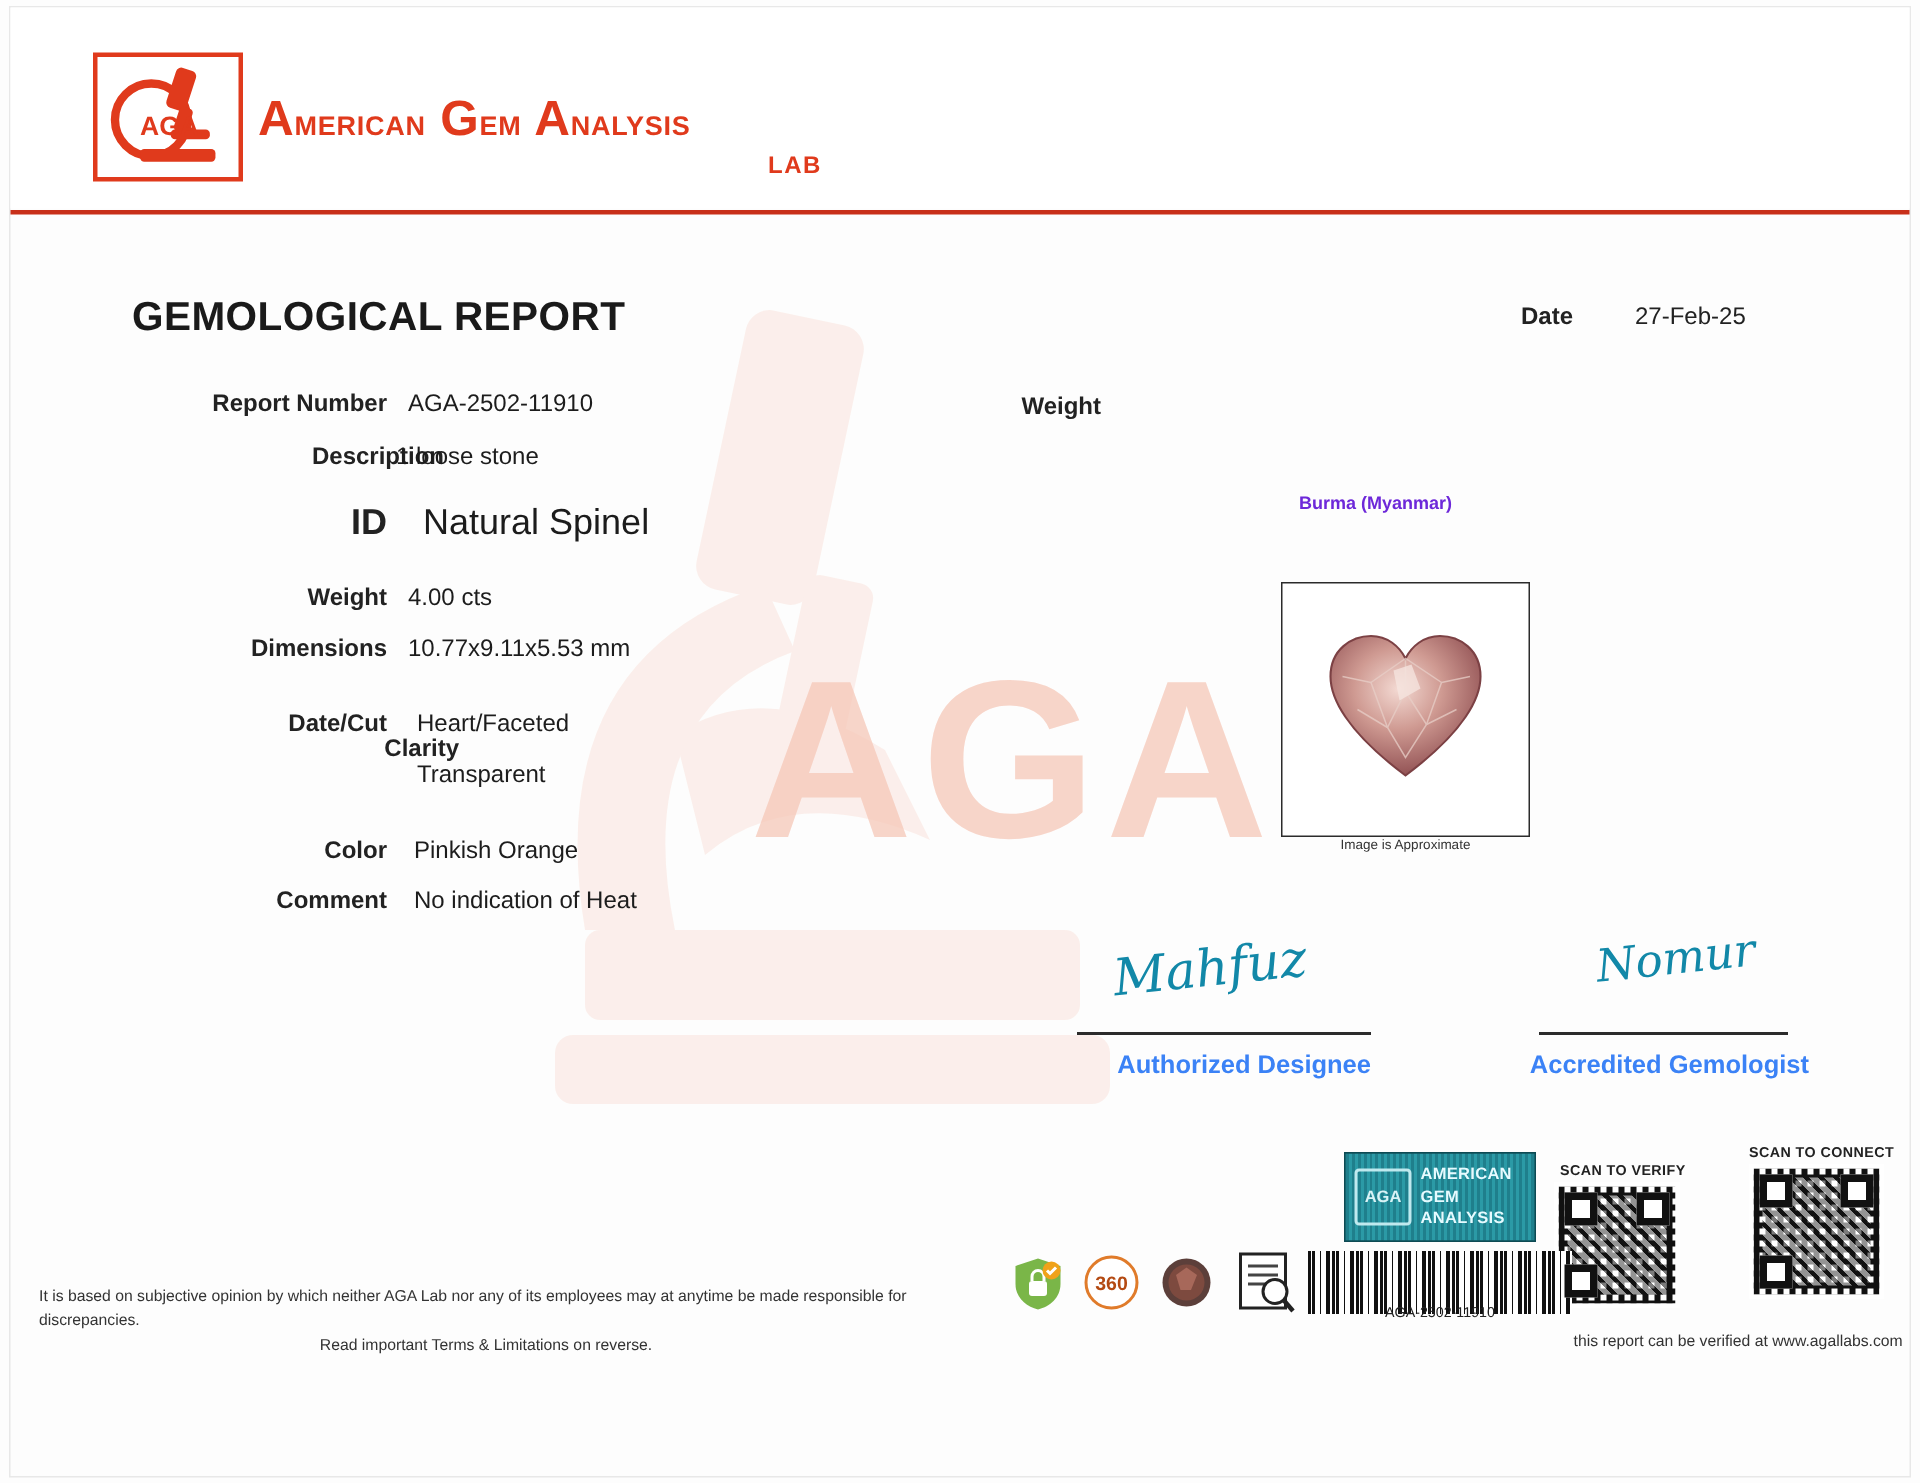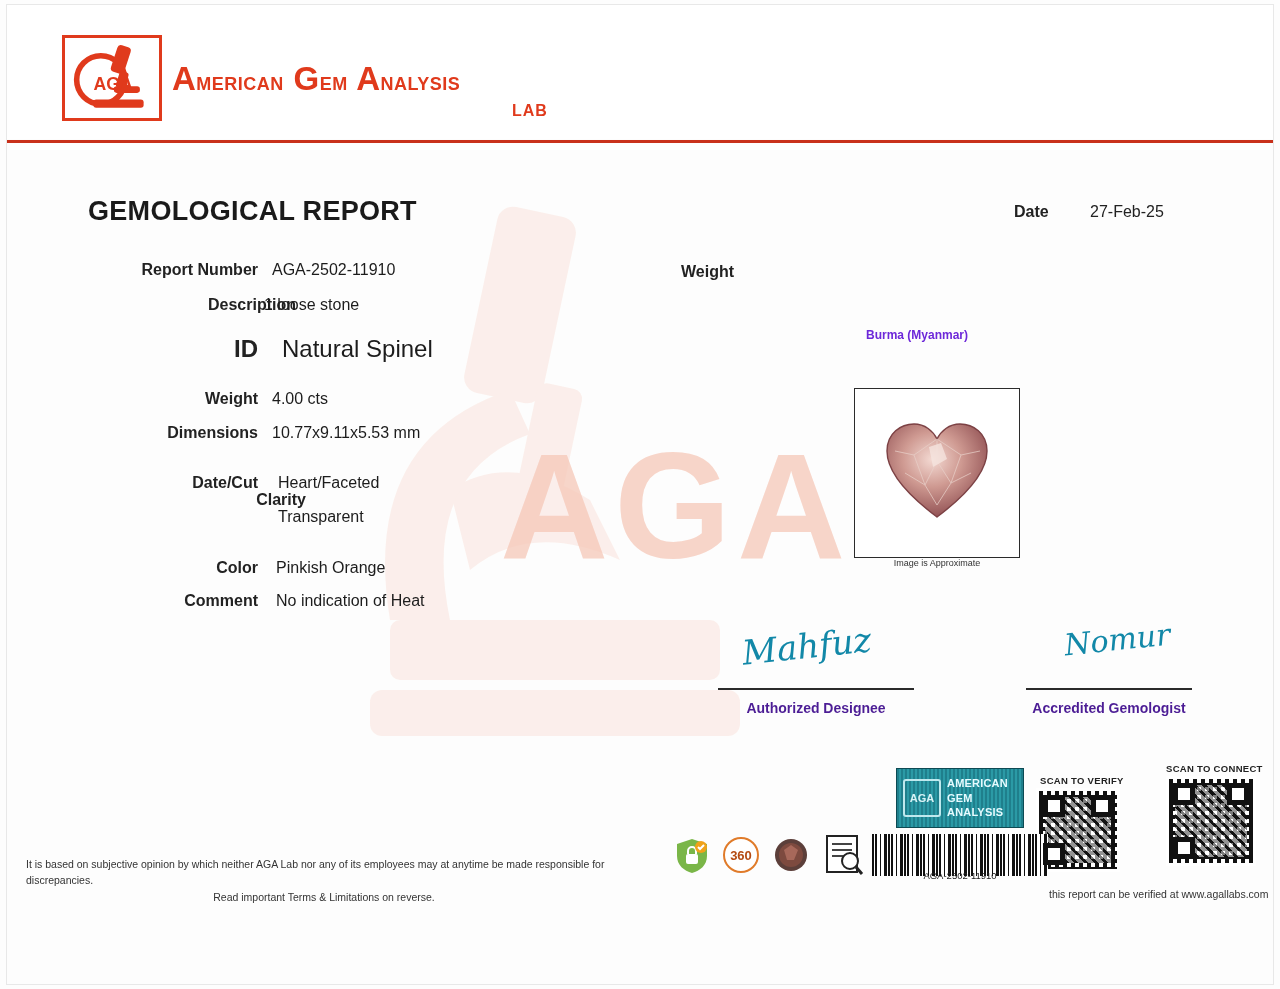--- a/index.html
+++ b/index.html
@@ -166,21 +166,21 @@
 
   
   .sig-line {
     position: absolute;
     height: 2px; background: #2b2b2b;
   }
   .sig-1 { left: 718px; top: 688px; width: 196px; }
   .sig-2 { left: 1026px; top: 688px; width: 166px; }
   .sig-cap {
     position: absolute;
-    font-size: 14px; font-weight: 700; color: #4c1d95; text-align: center;
+    font-size: 17px; font-weight: 700; color: #3b82f6; text-align: right;
   }
   .sig-cap-1 { left: 718px; top: 700px; width: 196px; }
   .sig-cap-2 { left: 1012px; top: 700px; width: 194px; }
   .sig-ink {
     position: absolute;
     color: #1288a8;
     font-family: "DejaVu Serif", serif;
     font-style: italic;
     font-size: 34px;
     transform: rotate(-6deg);

